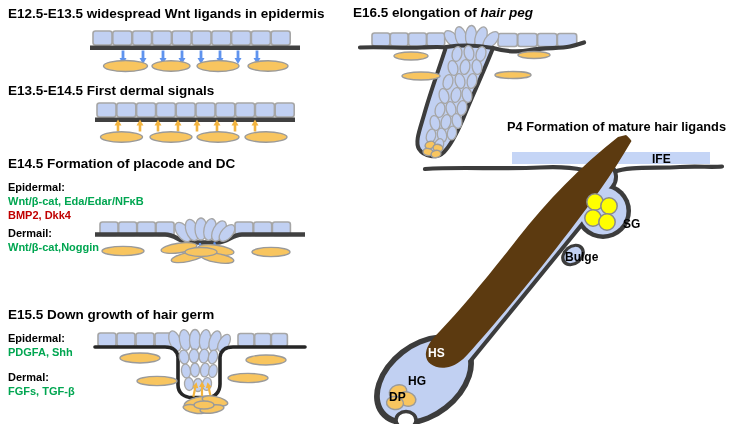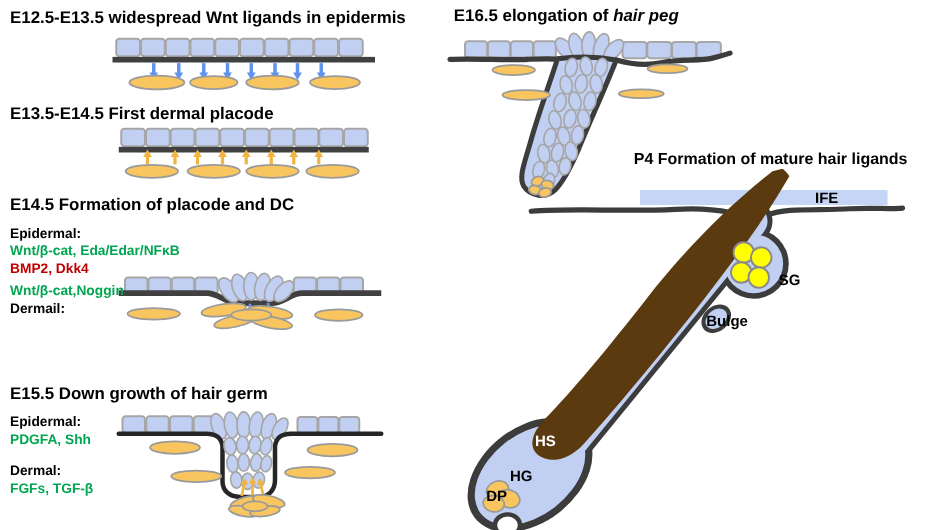--- a/index.html
+++ b/index.html
@@ -70,21 +70,21 @@
         <polygon class="bah" points="163.5,30 170.5,30 167,36"></polygon>
     </g>
     <g>
       <ellipse class="derm" cx="35.5" cy="38" rx="22" ry="5.5"></ellipse>
       <ellipse class="derm" cx="81" cy="38" rx="19" ry="5.2"></ellipse>
       <ellipse class="derm" cx="128" cy="38" rx="21" ry="5.5"></ellipse>
       <ellipse class="derm" cx="178" cy="38" rx="20" ry="5.2"></ellipse>
     </g>
   </svg>
 
-  <div class="abs stage-h" style="left:8px;top:84px;">E13.5-E14.5 First dermal placode</div>
+  <div class="abs stage-h" style="left:8px;top:84px;">E13.5-E14.5 First dermal signals</div>
 
   <svg class="abs" style="left:95px;top:100px;" width="210" height="48" viewBox="0 0 210 48">
     <g>
       <rect class="cell" x="2" y="3" width="19" height="14" rx="2.5"></rect>
         <rect class="cell" x="21.8" y="3" width="19" height="14" rx="2.5"></rect>
         <rect class="cell" x="41.6" y="3" width="19" height="14" rx="2.5"></rect>
         <rect class="cell" x="61.4" y="3" width="19" height="14" rx="2.5"></rect>
         <rect class="cell" x="81.2" y="3" width="19" height="14" rx="2.5"></rect>
         <rect class="cell" x="101" y="3" width="19" height="14" rx="2.5"></rect>
         <rect class="cell" x="120.8" y="3" width="19" height="14" rx="2.5"></rect>
@@ -120,22 +120,22 @@
   </svg>
 
   <div class="abs stage-h" style="left:8px;top:157px;">E14.5 Formation of placode and DC</div>
 
   <div class="abs lblblock" style="left:8px;top:180px;">
     <div class="lbl">Epidermal:</div>
     <div class="lbl green">Wnt/β-cat, Eda/Edar/NFκB</div>
     <div class="lbl red">BMP2, Dkk4</div>
   </div>
   <div class="abs lblblock" style="left:8px;top:226px;">
+    <div class="lbl">Dermail:</div>
     <div class="lbl green">Wnt/β-cat,Noggin</div>
-    <div class="lbl">Dermail:</div>
   </div>
 
   <svg class="abs" style="left:95px;top:218px;" width="210" height="62" viewBox="0 0 210 62">
     <g>
       <rect class="cell" x="5" y="4" width="18" height="13.5" rx="2.5"></rect>
         <rect class="cell" x="23.7" y="4" width="18" height="13.5" rx="2.5"></rect>
         <rect class="cell" x="42.4" y="4" width="18" height="13.5" rx="2.5"></rect>
         <rect class="cell" x="61.1" y="4" width="18" height="13.5" rx="2.5"></rect>
       <rect class="cell" x="140" y="4" width="18" height="13.5" rx="2.5"></rect>
         <rect class="cell" x="158.7" y="4" width="18" height="13.5" rx="2.5"></rect>
@@ -238,21 +238,21 @@
       <ellipse class="derm" cx="109" cy="75" rx="10" ry="4"></ellipse>
     </g>
     <g>
       <ellipse class="derm" cx="45" cy="28" rx="20" ry="5"></ellipse>
       <ellipse class="derm" cx="62" cy="51" rx="20" ry="4.6"></ellipse>
       <ellipse class="derm" cx="171" cy="30" rx="20" ry="5"></ellipse>
       <ellipse class="derm" cx="153" cy="48" rx="20" ry="4.6"></ellipse>
     </g>
   </svg>
 
-  <div class="abs stage-h" style="left:363px;top:6px;">
+  <div class="abs stage-h" style="left:353px;top:6px;">
     <span>E16.5 elongation of </span><span style="font-style:italic">hair peg</span>
   </div>
 
   <svg class="abs" style="left:360px;top:25px;" width="225" height="135" viewBox="0 0 225 135">
     <g>
       <rect class="cell" x="12" y="8" width="17.8" height="13" rx="2.5"></rect>
         <rect class="cell" x="30.3" y="8" width="17.8" height="13" rx="2.5"></rect>
         <rect class="cell" x="48.6" y="8" width="17.8" height="13" rx="2.5"></rect>
         <rect class="cell" x="66.9" y="8" width="17.8" height="13" rx="2.5"></rect>
       <rect class="cell" x="138" y="8.5" width="19.3" height="13" rx="2.5"></rect>

